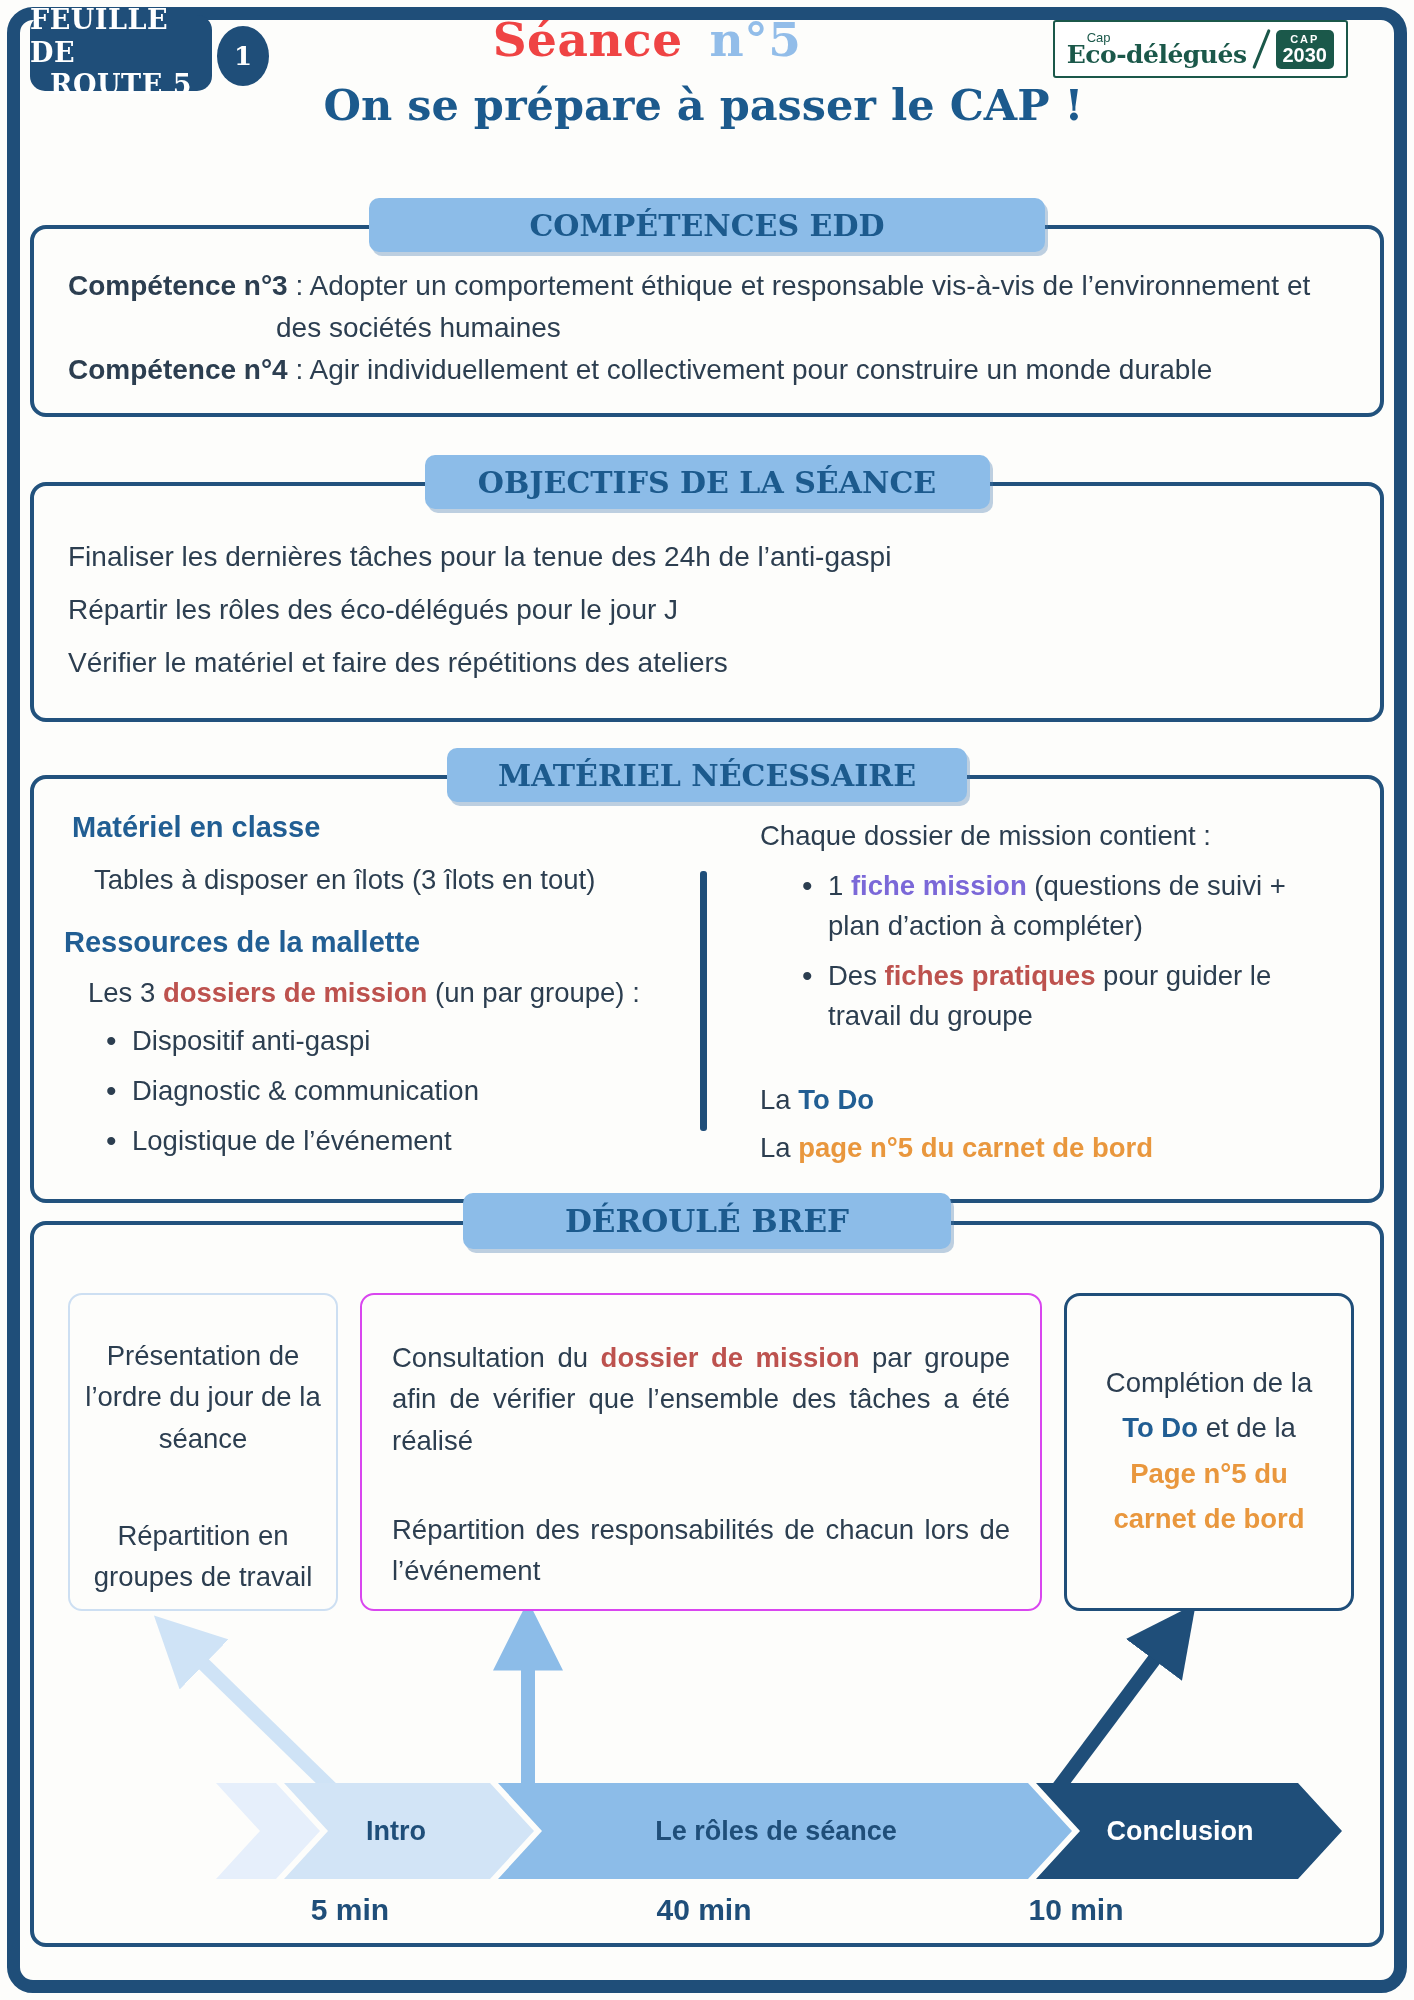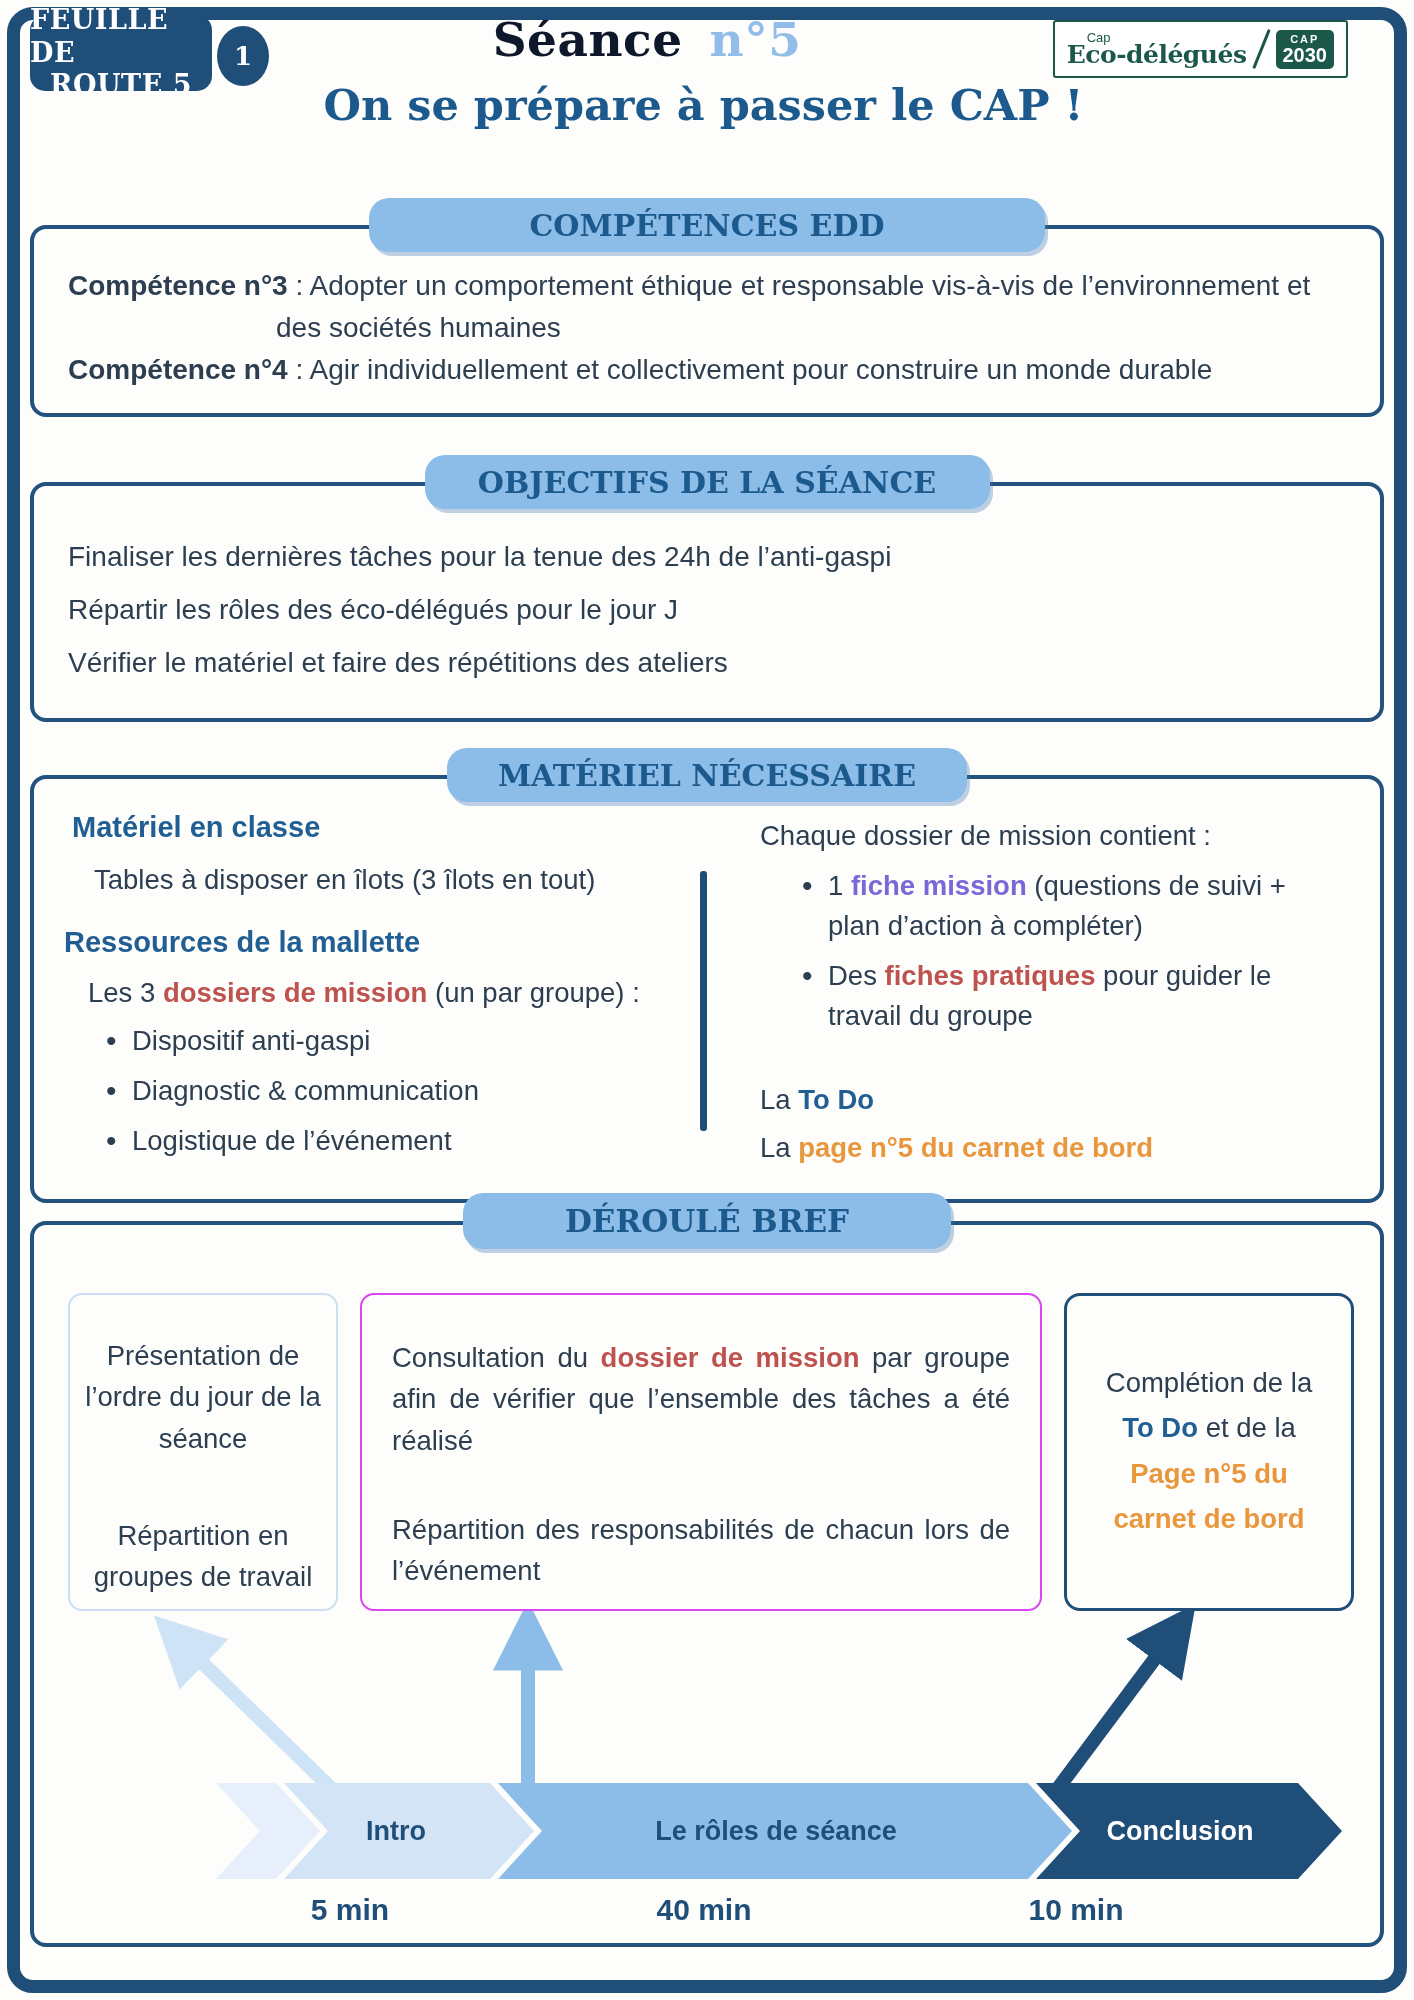--- a/index.html
+++ b/index.html
@@ -20,21 +20,21 @@
   .step-circle{
     position:absolute;left:217px;top:26px;width:52px;height:60px;border-radius:50%;
     background:#1f4e79;color:#fff;z-index:6;
     display:flex;align-items:center;justify-content:center;
     font-family:"DejaVu Serif",serif;font-weight:bold;font-size:26px;
   }
   .title{
     position:absolute;left:210px;right:330px;top:12px;text-align:center;z-index:4;
     font-family:"DejaVu Serif",serif;font-weight:bold;font-size:47px;letter-spacing:.5px;
   }
-  .title .t-main{color:#0f172a;}
+  .title .t-main{color:#ef4444;}
   .title .t-accent{color:#92bde9;margin-left:10px;}
   .subtitle{
     position:absolute;left:0;right:7px;top:80px;text-align:center;z-index:4;
     font-family:"DejaVu Serif",serif;font-weight:bold;font-size:43px;color:#1c5a8d;
   }
   .logo{
     position:absolute;top:20px;right:66px;height:58px;z-index:6;background:#fff;
     border:2px solid #1b584a;border-radius:3px;display:flex;align-items:center;
     padding:2px 12px;gap:10px;box-sizing:border-box;
   }
@@ -42,21 +42,21 @@
   .logo-cap{display:block;font-size:13px;margin:0 0 -2px 20px;}
   .logo-name{font-family:"DejaVu Serif",serif;font-weight:bold;font-size:25px;letter-spacing:-.5px;}
   .logo-slash{width:3px;height:42px;background:#1b584a;transform:rotate(22deg);margin:0 3px;border-radius:2px;}
   .logo-box{background:#1b584a;color:#fff;border-radius:5px;padding:4px 7px;text-align:center;line-height:1;}
   .logo-box .lb-top{font-size:11px;font-weight:bold;letter-spacing:2px;display:block;}
   .logo-box .lb-year{font-size:20px;font-weight:bold;display:block;}
 
   
   .section{position:absolute;left:30px;width:1354px;box-sizing:border-box;}
   .pill{
-    position:relative;margin:0 auto;z-index:2;background:#8cbce8;border-radius:20px;
+    position:relative;margin:0 auto;z-index:2;background:#8cbce8;border-radius:10px;
     display:flex;align-items:center;justify-content:center;
     font-family:"DejaVu Serif",serif;font-weight:bold;color:#1c5a8d;
     box-shadow:3px 4px 0 rgba(70,120,175,.35);
   }
   .sec-box{
     position:relative;border:4px solid #22527d;border-radius:16px;background:transparent;
     box-sizing:border-box;
   }
   .red{color:#bd524e;font-weight:bold;}
   .purple{color:#7b68d8;font-weight:bold;}

